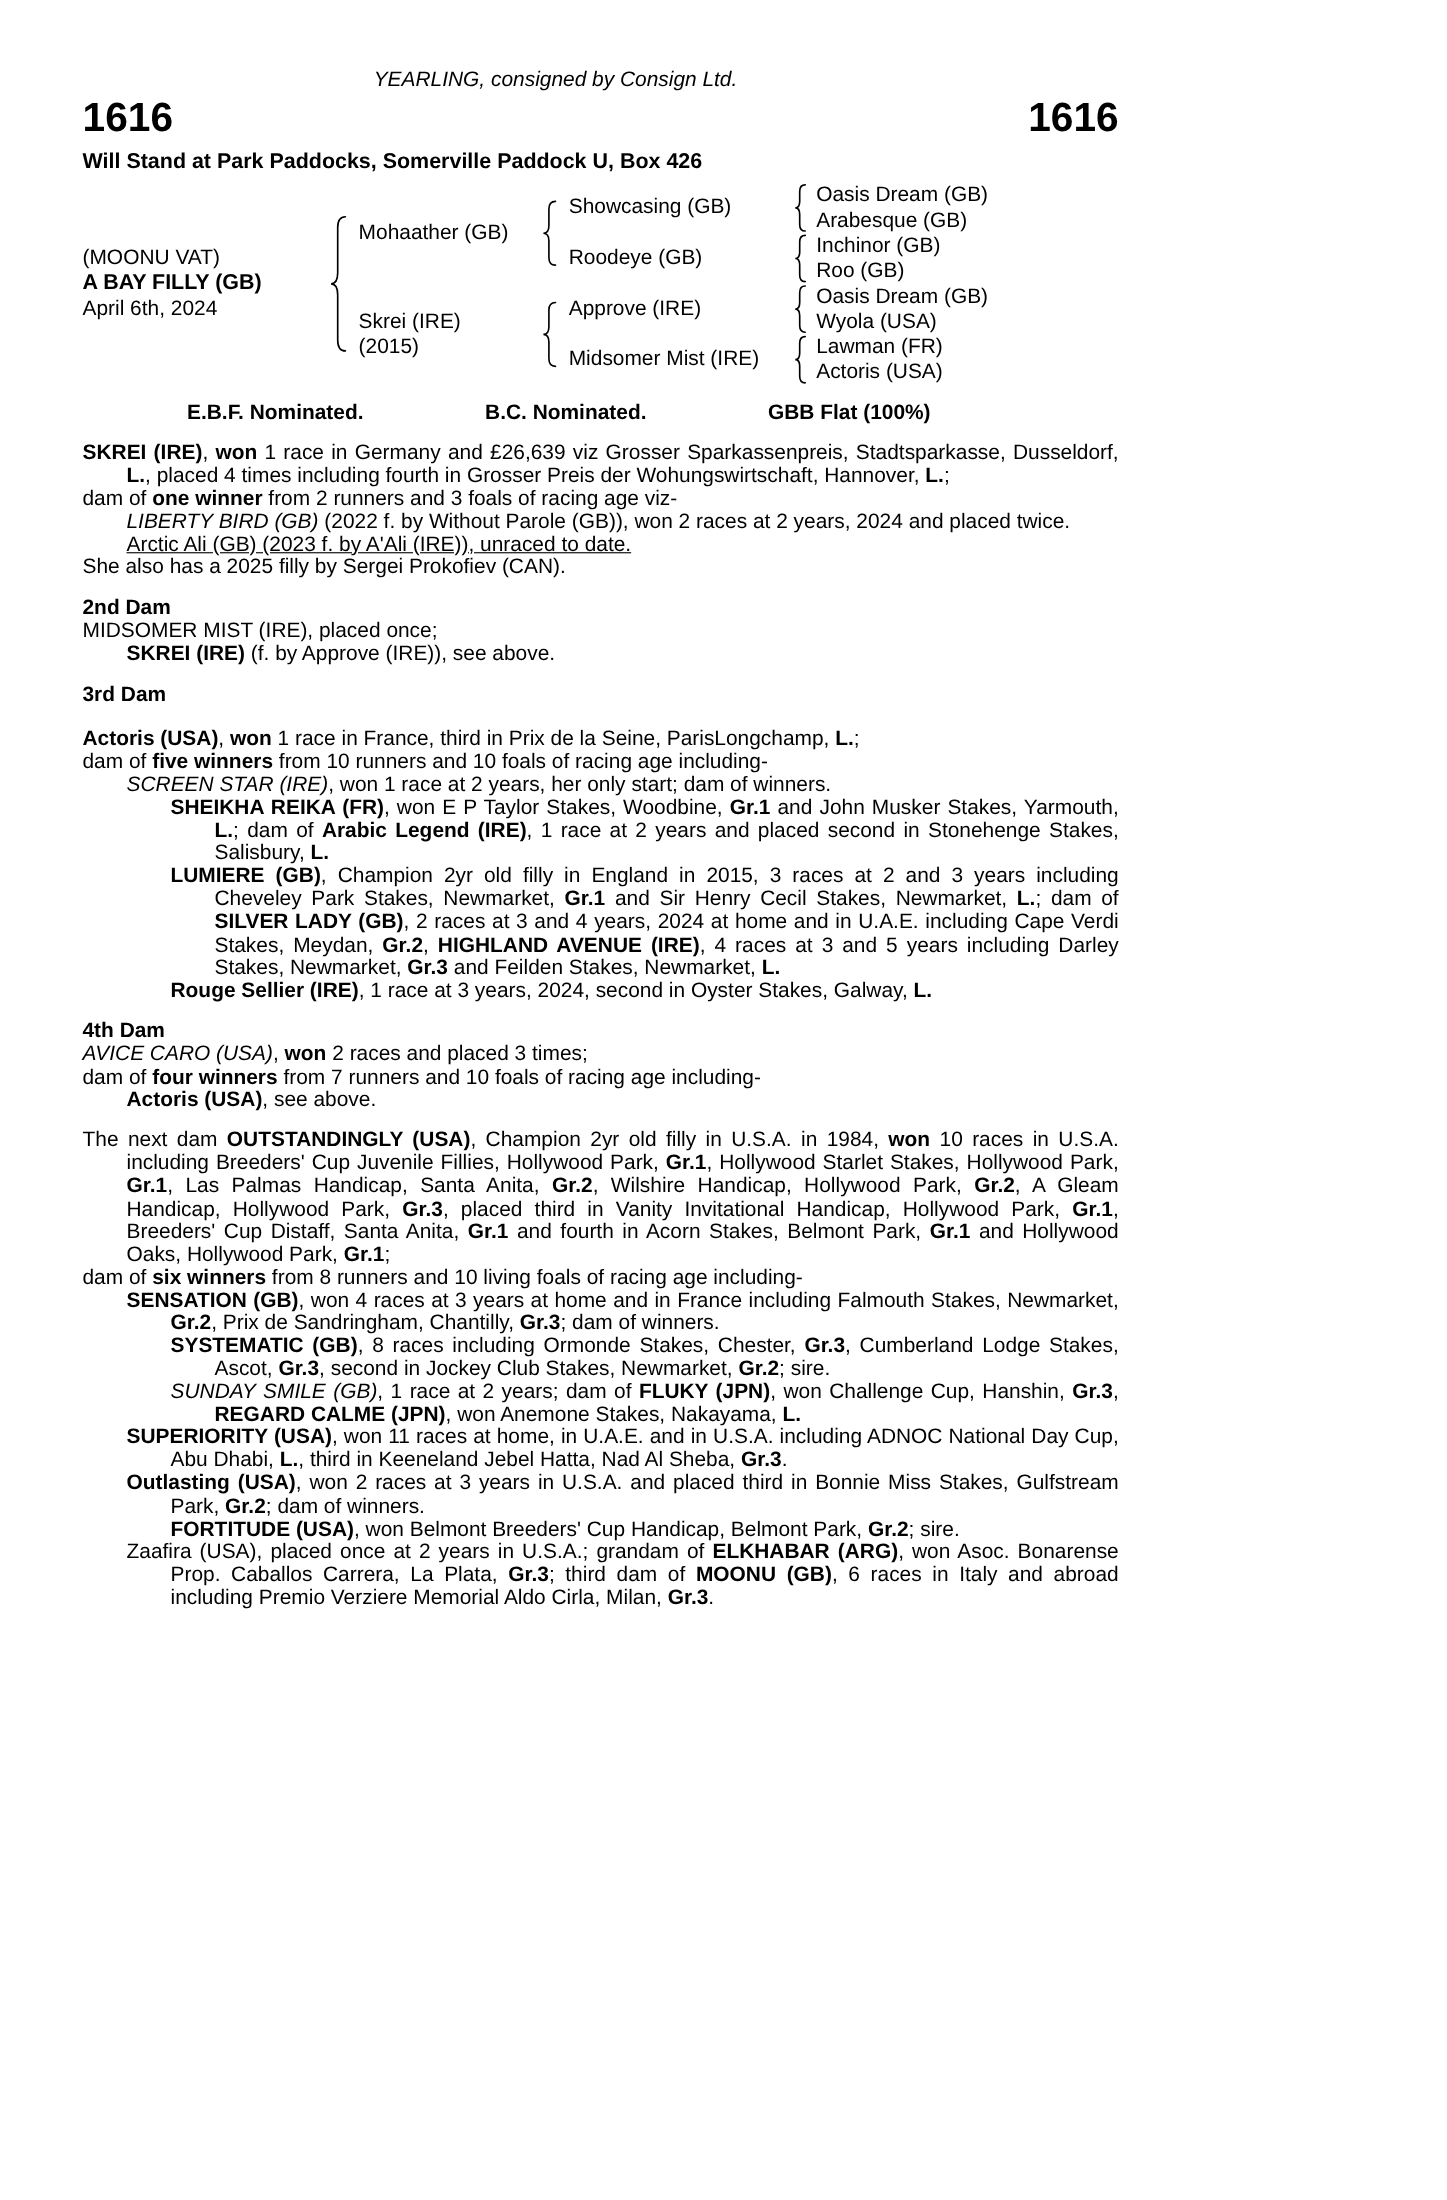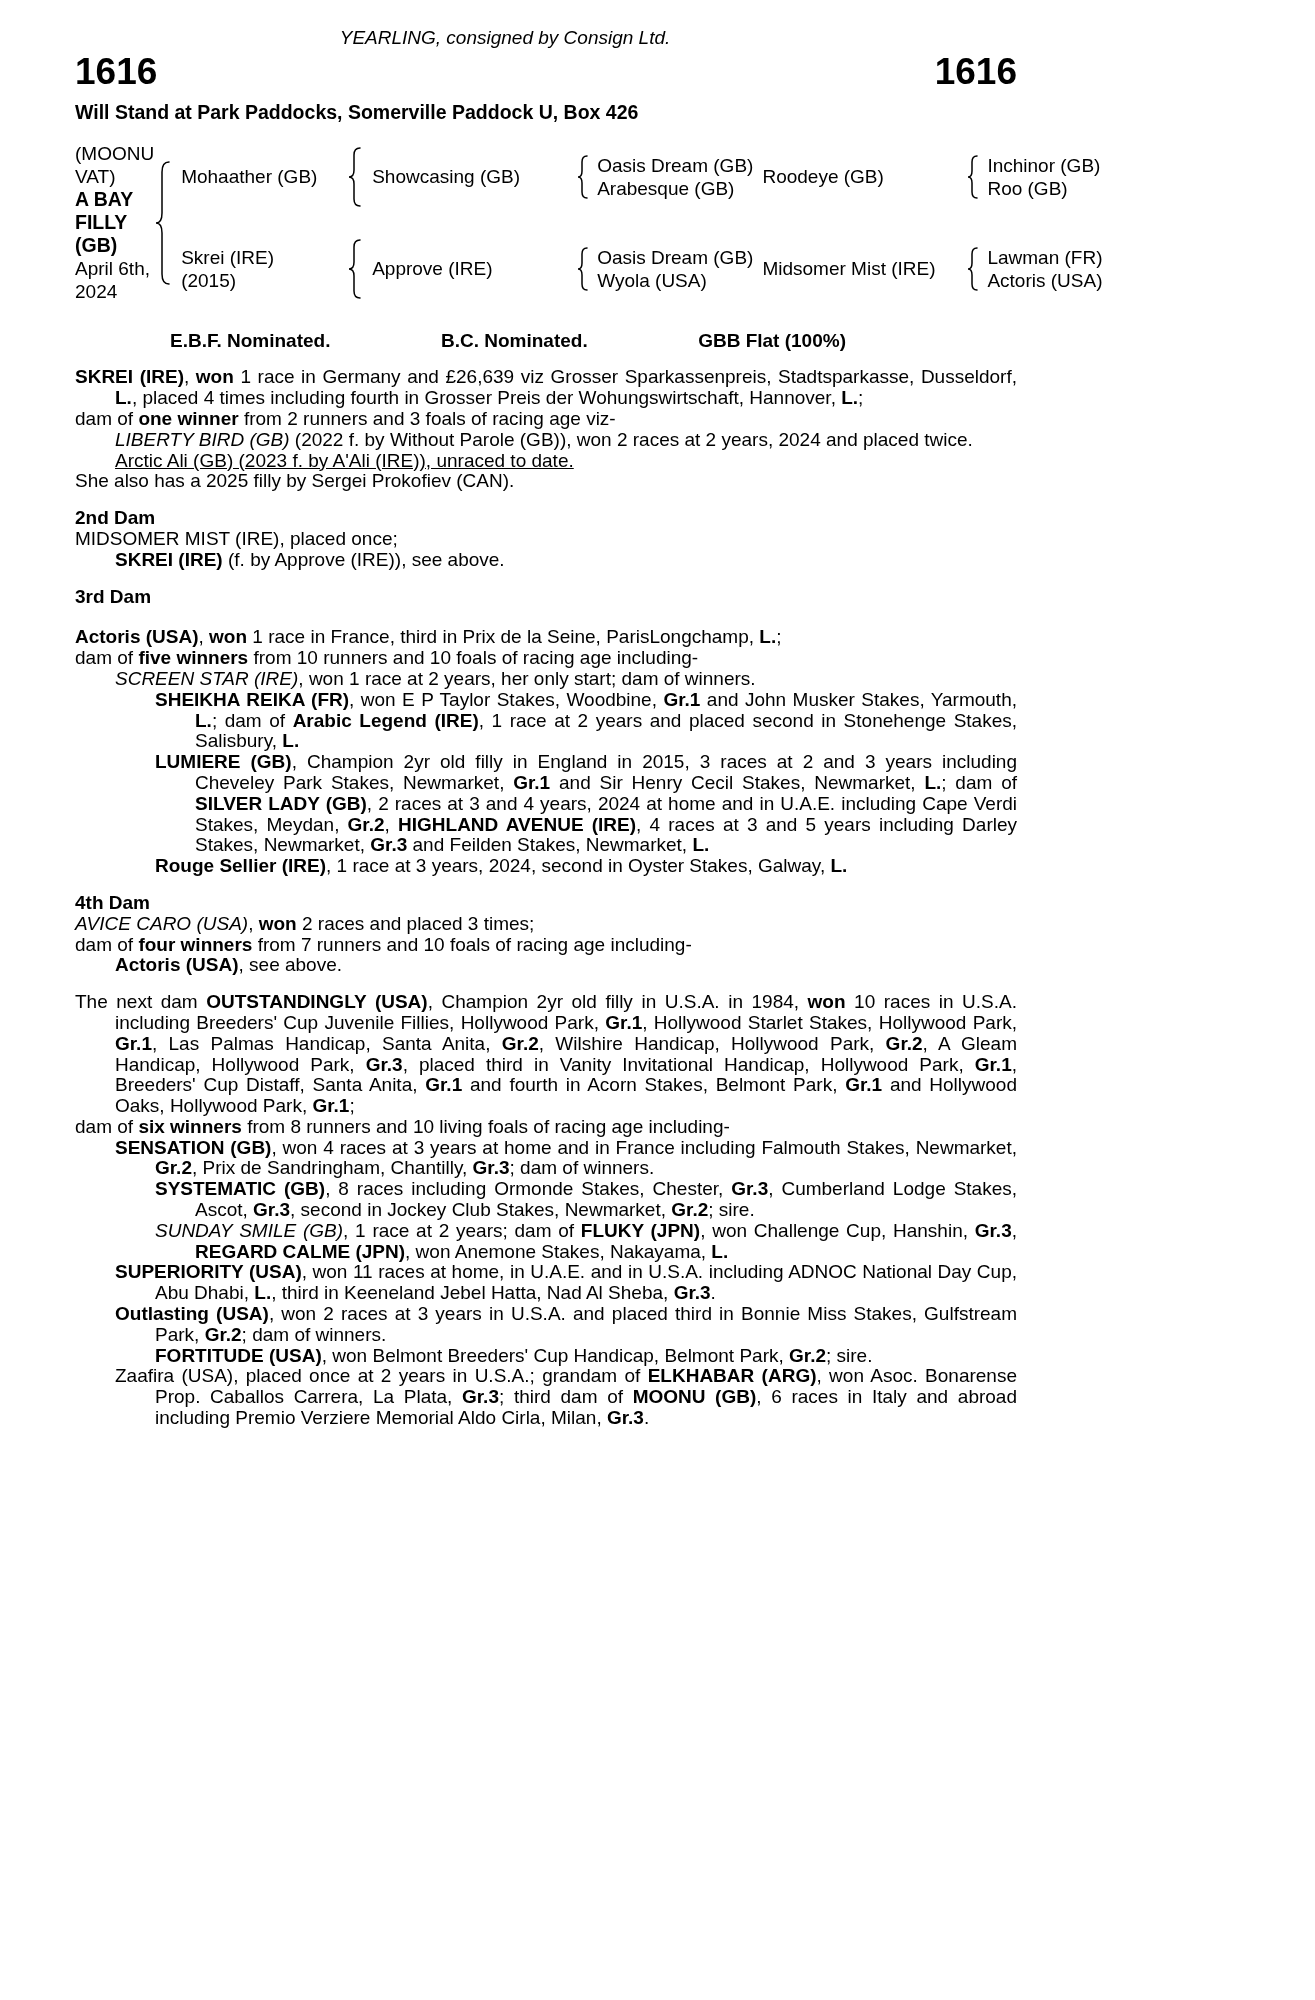--- a/index.html
+++ b/index.html
@@ -1,38 +1,38 @@
 <!DOCTYPE html>
 <html><head>
 <meta charset="utf-8">
 <title>Sale Catalogue Page</title>
 <style>
   html,body { margin:0; padding:0; background:#ffffff; color:#000000; }
   .page {
     width:1092px; min-height:2000px; box-sizing:border-box;
-    padding:28px 75px 40px 75px;
+    padding:63px 75px 40px 75px;
     font-family:"Liberation Sans","DejaVu Sans",sans-serif;
     font-size:19px; line-height:20.8px;
   }
   .consignor { font-style:italic; font-size:19px; width:860px; text-align:center; }
   .lot-row { display:flex; justify-content:space-between; align-items:flex-start;
              font-size:37px; font-weight:bold; line-height:1.0; margin-top:4px; }
   .stand-line { font-weight:bold; font-size:19.5px; margin-top:12px; }
 
   
   .pedigree { display:flex; align-items:center; margin-top:8px; }
   .ped-subject { width:224px; }
   .ped-line { line-height:23px; }
   .subject-name { font-weight:bold; font-size:19.5px; }
   .brace { flex:0 0 auto; }
   .brace path { fill:none; stroke:#000; stroke-width:1.5; stroke-linecap:round; }
   .gen1-col { display:flex; flex-direction:column; }
   .gen1-block { display:flex; align-items:center; height:92px; }
   .gen1-name { width:166px; padding-left:9px; line-height:23px; }
-  .gen2-col { display:flex; }
+  .gen2-col { display:flex; flex-direction:column; }
   .gen2-block { display:flex; align-items:center; height:46px; }
   .gen2-name { width:204px; padding-left:9px; line-height:23px; }
   .gen3-col { display:flex; flex-direction:column; }
   .gen3-name { height:23px; line-height:23px; padding-left:7px; white-space:nowrap; }
 
   .nominations { display:flex; justify-content:space-between;
                  width:676px; margin:16px 0 0 95px;
                  font-weight:bold; font-size:19px; }
 
   

